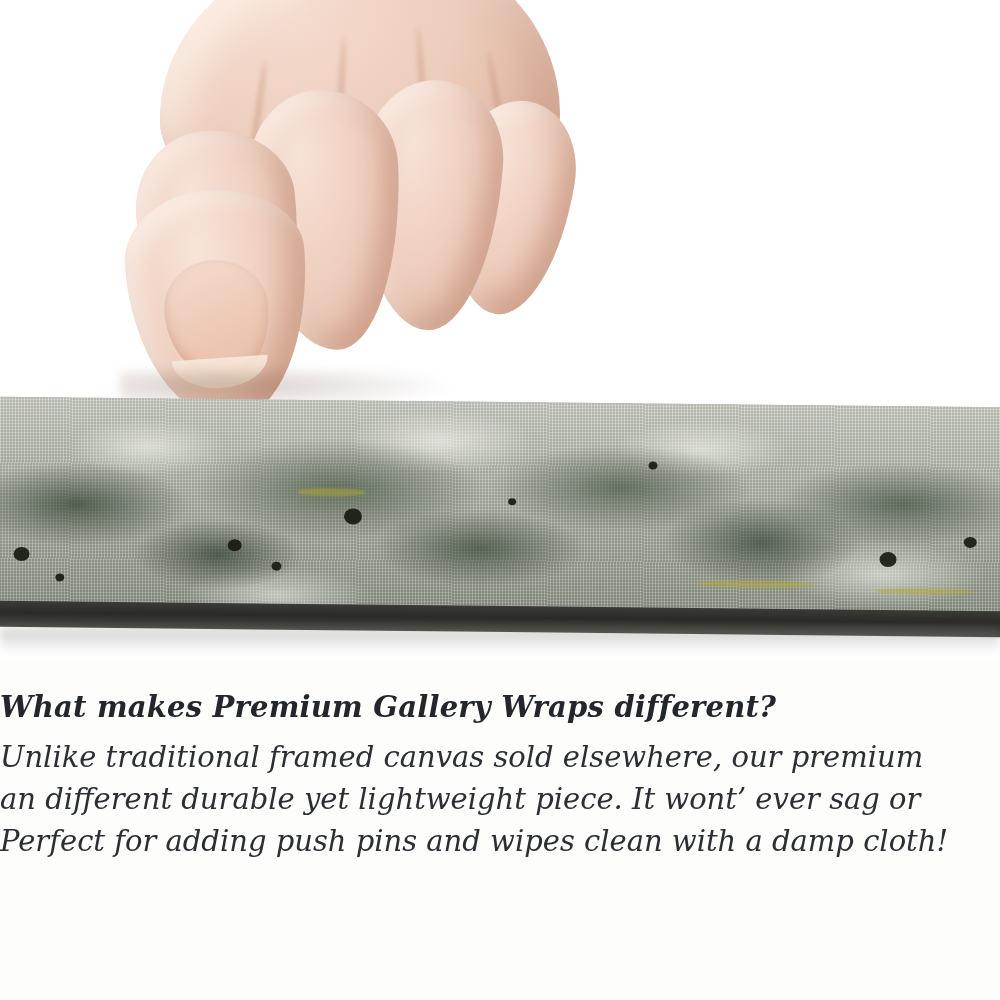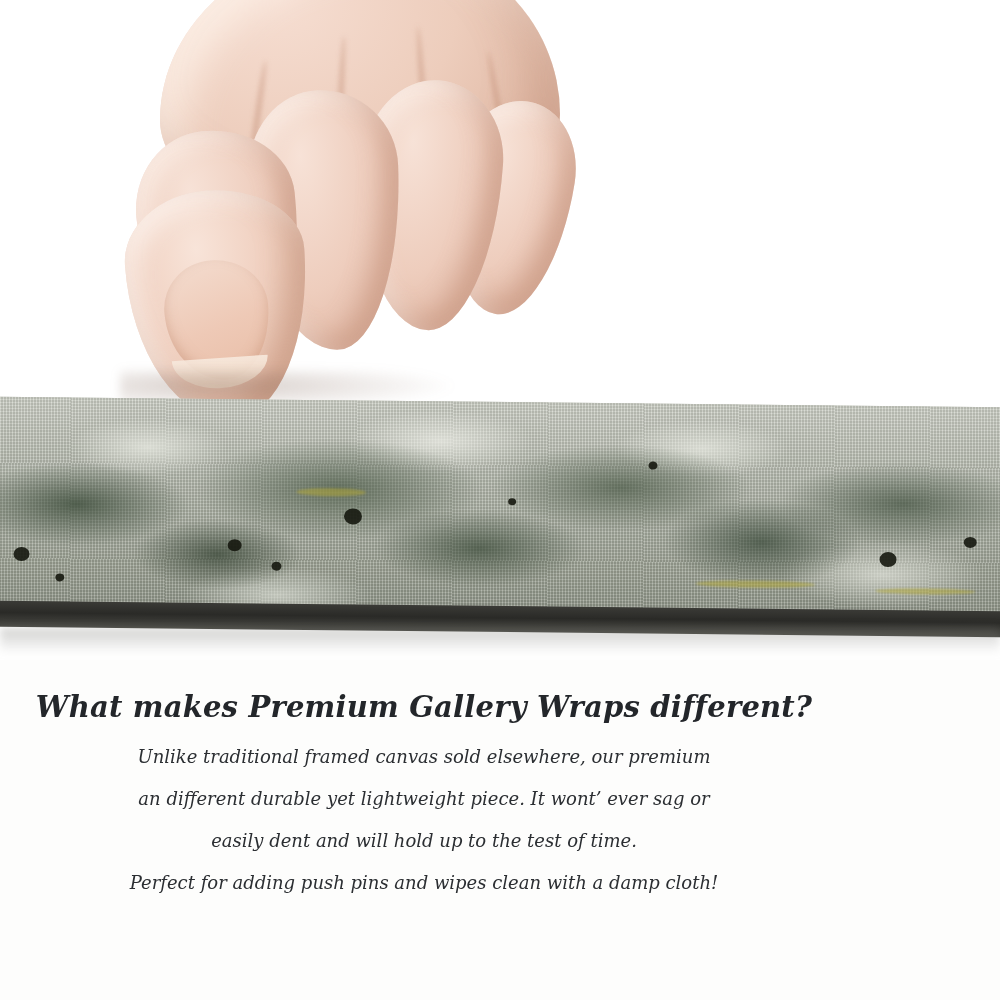--- a/index.html
+++ b/index.html
@@ -187,36 +187,35 @@
     background: linear-gradient(180deg, rgba(120,120,115,0.35) 0%, rgba(255,255,255,0) 100%);
     filter: blur(4px);
   }
 
   
   .caption {
     position: absolute;
     left: 0;
     top: 690px;
     width: 848px;
-    text-align: center;
     color: #2e3134;
   }
   .caption-title {
     font-family: "DejaVu Serif", serif;
     font-style: italic;
     font-weight: 700;
     font-size: 29px;
     letter-spacing: 0.2px;
     margin: 0 0 12px 0;
     color: #23262a;
   }
   .caption-line {
     font-family: "DejaVu Serif", serif;
     font-style: italic;
-    font-size: 18px;
+    font-size: 29px;
     line-height: 42px;
     color: #2b2e32;
     margin: 0;
     white-space: nowrap;
   }
 </style>
 </head>
 <body>
 
 <div class="page">
@@ -257,17 +256,16 @@
     </div>
 
     <div class="canvas-edge-dark"></div>
     <div class="canvas-edge-shadow"></div>
   </div>
 
   <div class="caption">
     <p class="caption-title">What makes Premium Gallery Wraps different?</p>
     <p class="caption-line">Unlike traditional framed canvas sold elsewhere, our premium</p>
     <p class="caption-line">an different durable yet lightweight piece. It wont’ ever sag or</p>
-    <p class="caption-line">easily dent and will hold up to the test of time.</p>
     <p class="caption-line">Perfect for adding push pins and wipes clean with a damp cloth!</p>
   </div>
 
 </div>
 
 </body></html>

